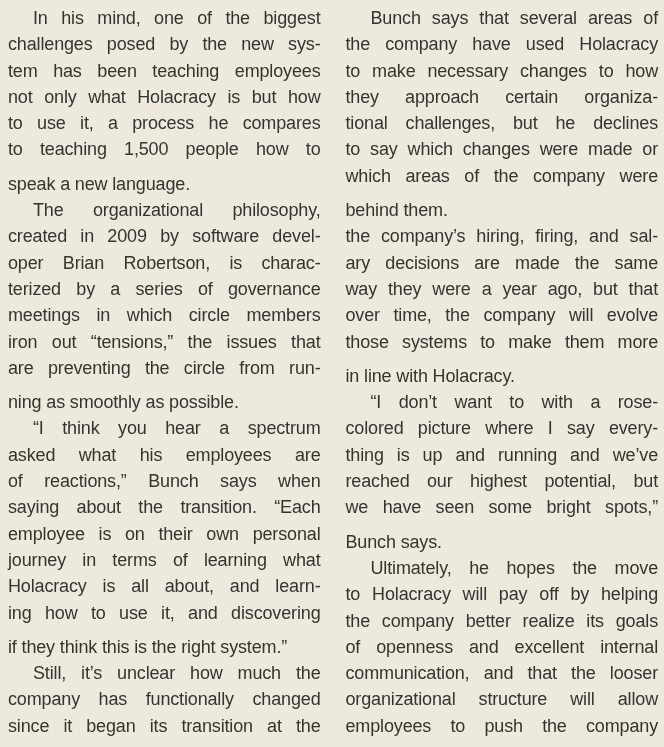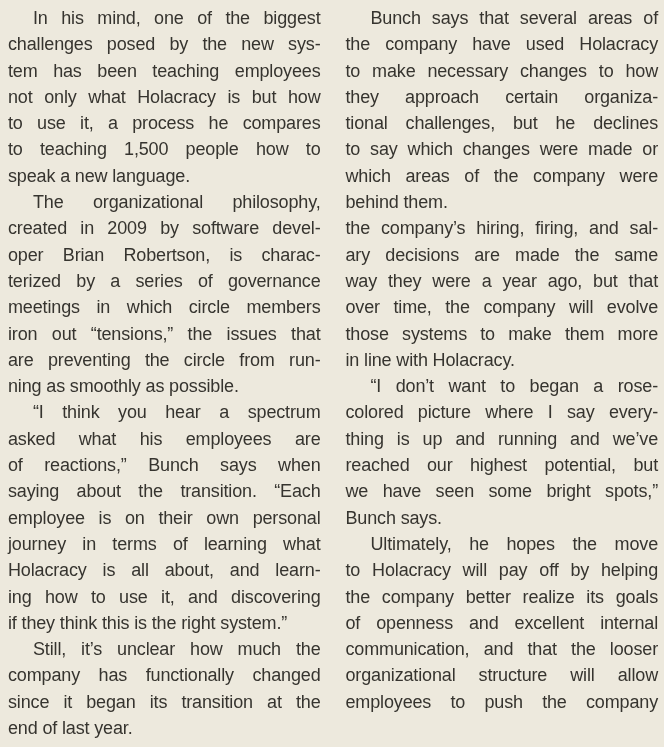--- a/index.html
+++ b/index.html
@@ -35,20 +35,21 @@
     color: var(--fg, #36342F);
     text-align: justify;
     text-align-last: justify;
     white-space: normal;
   }
   .line.para-first {
     text-indent: 25px;
   }
   .line.para-last {
     text-align-last: left;
+    margin-top: 8px;
   }
 </style>
 </head>
 <body style="--bg: #EDE9DD; --fg: #36342F;">
 
 <div class="page">
   <div class="column">
       <div class="paragraph">
         <div class="line para-first">In his mind, one of the biggest</div>
         <div class="line">challenges posed by the new sys-</div>
@@ -99,21 +100,21 @@
       </div>
       <div class="paragraph">
         <div class="line">the company’s hiring, firing, and sal-</div>
         <div class="line">ary decisions are made the same</div>
         <div class="line">way they were a year ago, but that</div>
         <div class="line">over time, the company will evolve</div>
         <div class="line">those systems to make them more</div>
         <div class="line para-last">in line with Holacracy.</div>
       </div>
       <div class="paragraph">
-        <div class="line para-first">“I don’t want to began a rose-</div>
+        <div class="line para-first">“I don’t want to with a rose-</div>
         <div class="line">colored picture where I say every-</div>
         <div class="line">thing is up and running and we’ve</div>
         <div class="line">reached our highest potential, but</div>
         <div class="line">we have seen some bright spots,”</div>
         <div class="line para-last">Bunch says.</div>
       </div>
       <div class="paragraph">
         <div class="line para-first">Ultimately, he hopes the move</div>
         <div class="line">to Holacracy will pay off by helping</div>
         <div class="line">the company better realize its goals</div>

